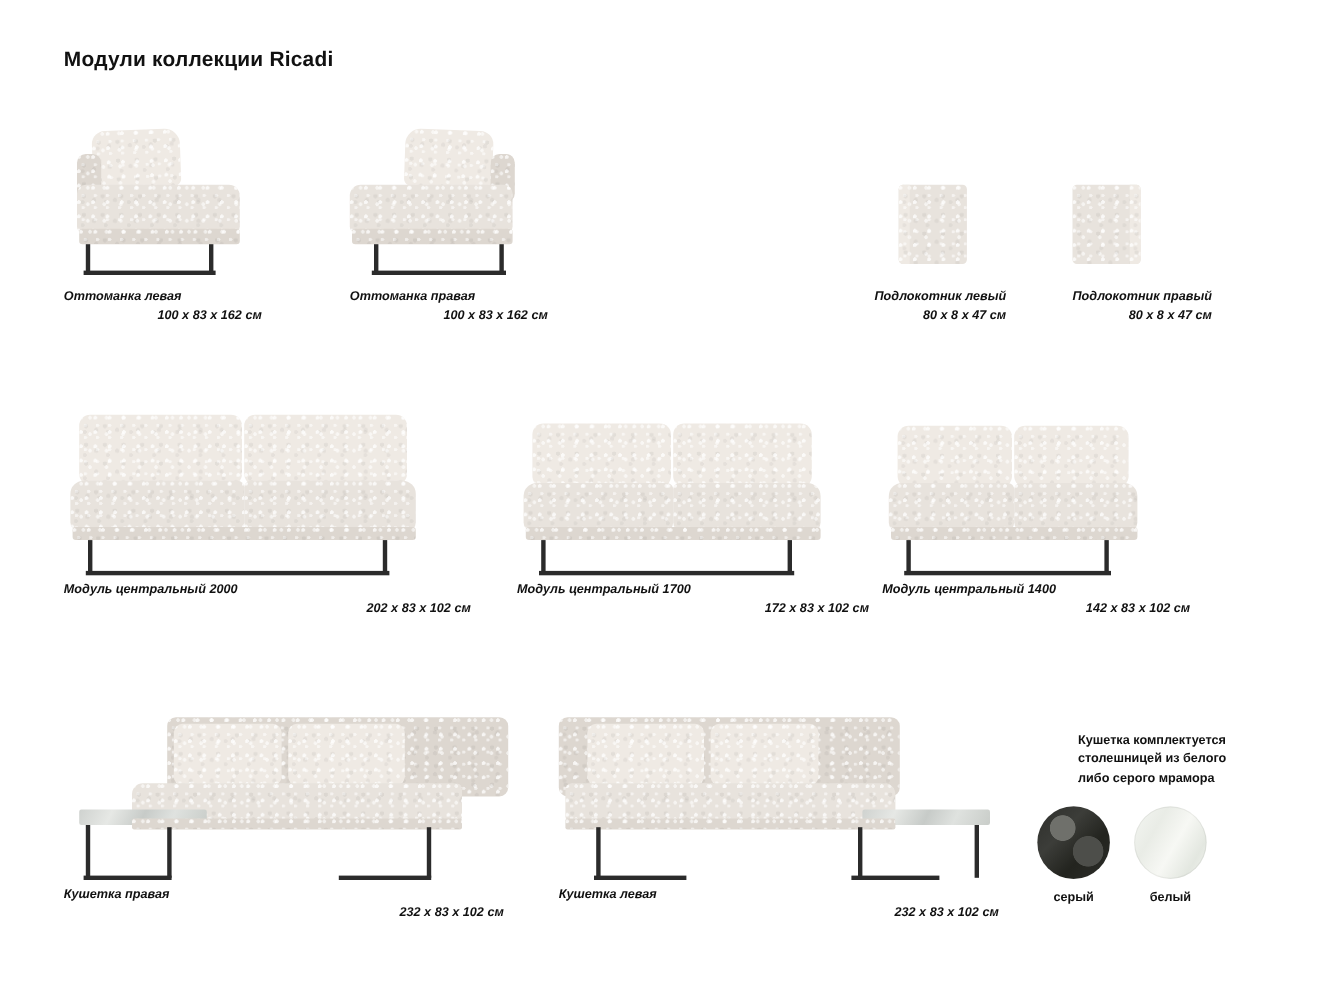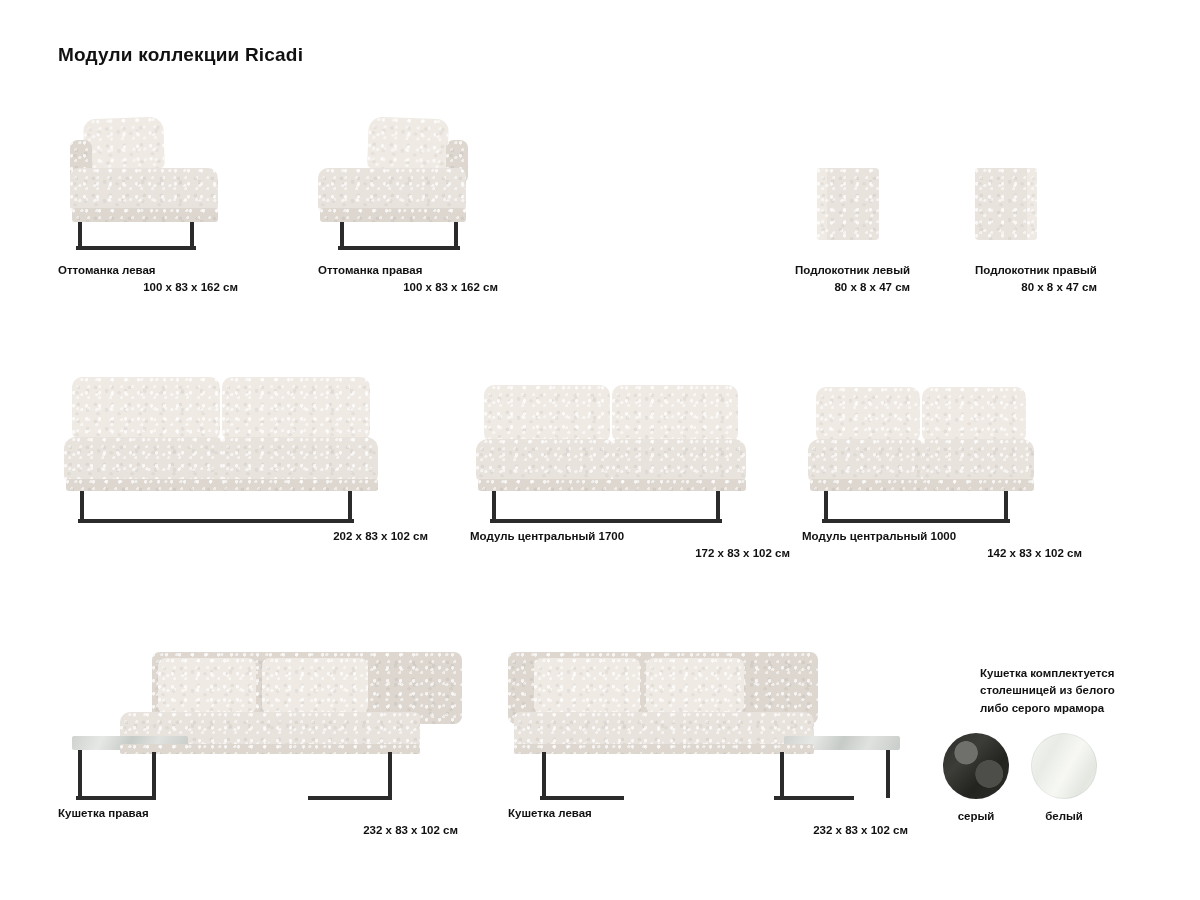--- a/index.html
+++ b/index.html
@@ -28,20 +28,21 @@
     top: 44px;
     font-size: 19px;
     font-weight: bold;
     letter-spacing: 0.2px;
     color: #111111;
   }
 
   
   .item {
     position: absolute;
+    font-style: italic;
   }
   .item .caption {
     font-size: 11.5px;
     font-weight: bold;
     color: #111111;
     line-height: 1.45;
     white-space: nowrap;
   }
   .item .dims {
     font-size: 11.5px;
@@ -235,20 +236,21 @@
       <div class="fab" style="left:164px; top:64px; width:156px; height:46px; border-radius:6px 12px 8px 8px;">
           <span class="tex"></span>
         </div>
       <div class="fab fab-d" style="left:8px; top:106px; width:312px; height:12px; border-radius:3px;">
           <span class="tex"></span>
         </div>
       <div class="leg" style="left:22px; top:118px; height:30px;"></div>
       <div class="leg" style="left:290px; top:118px; height:30px;"></div>
       <div class="leg-th" style="left:20px; top:146px; width:276px;"></div>
     </div>
+    <div class="caption">Модуль центральный 2000</div>
     <div class="dims">202 x 83 x 102 см</div>
   </div>
 
   <div class="item" style="left:470px; top:373px;">
     <div class="fig" style="width:320px;height:155px;">
       <div class="fab fab-l" style="left:14px; top:12px; width:126px; height:58px; border-radius:10px;">
           <span class="tex"></span>
         </div>
       <div class="fab fab-l" style="left:142px; top:12px; width:126px; height:58px; border-radius:10px;">
           <span class="tex"></span>
@@ -284,21 +286,21 @@
       <div class="fab" style="left:120px; top:66px; width:112px; height:44px; border-radius:6px 12px 8px 8px;">
           <span class="tex"></span>
         </div>
       <div class="fab fab-d" style="left:8px; top:106px; width:224px; height:12px; border-radius:3px;">
           <span class="tex"></span>
         </div>
       <div class="leg" style="left:22px; top:118px; height:30px;"></div>
       <div class="leg" style="left:202px; top:118px; height:30px;"></div>
       <div class="leg-th" style="left:20px; top:146px; width:188px;"></div>
     </div>
-    <div class="caption">Модуль центральный 1000</div>
+    <div class="caption">Модуль центральный 1400</div>
     <div class="dims">142 x 83 x 102 см</div>
   </div>
 
   <div class="item" style="left:58px; top:640px;">
     <div class="fig" style="width:400px;height:155px;">
 
       <div class="fab fab-d" style="left:94px; top:12px; width:310px; height:72px; border-radius:8px;">
           <span class="tex"></span>
         </div>
 

